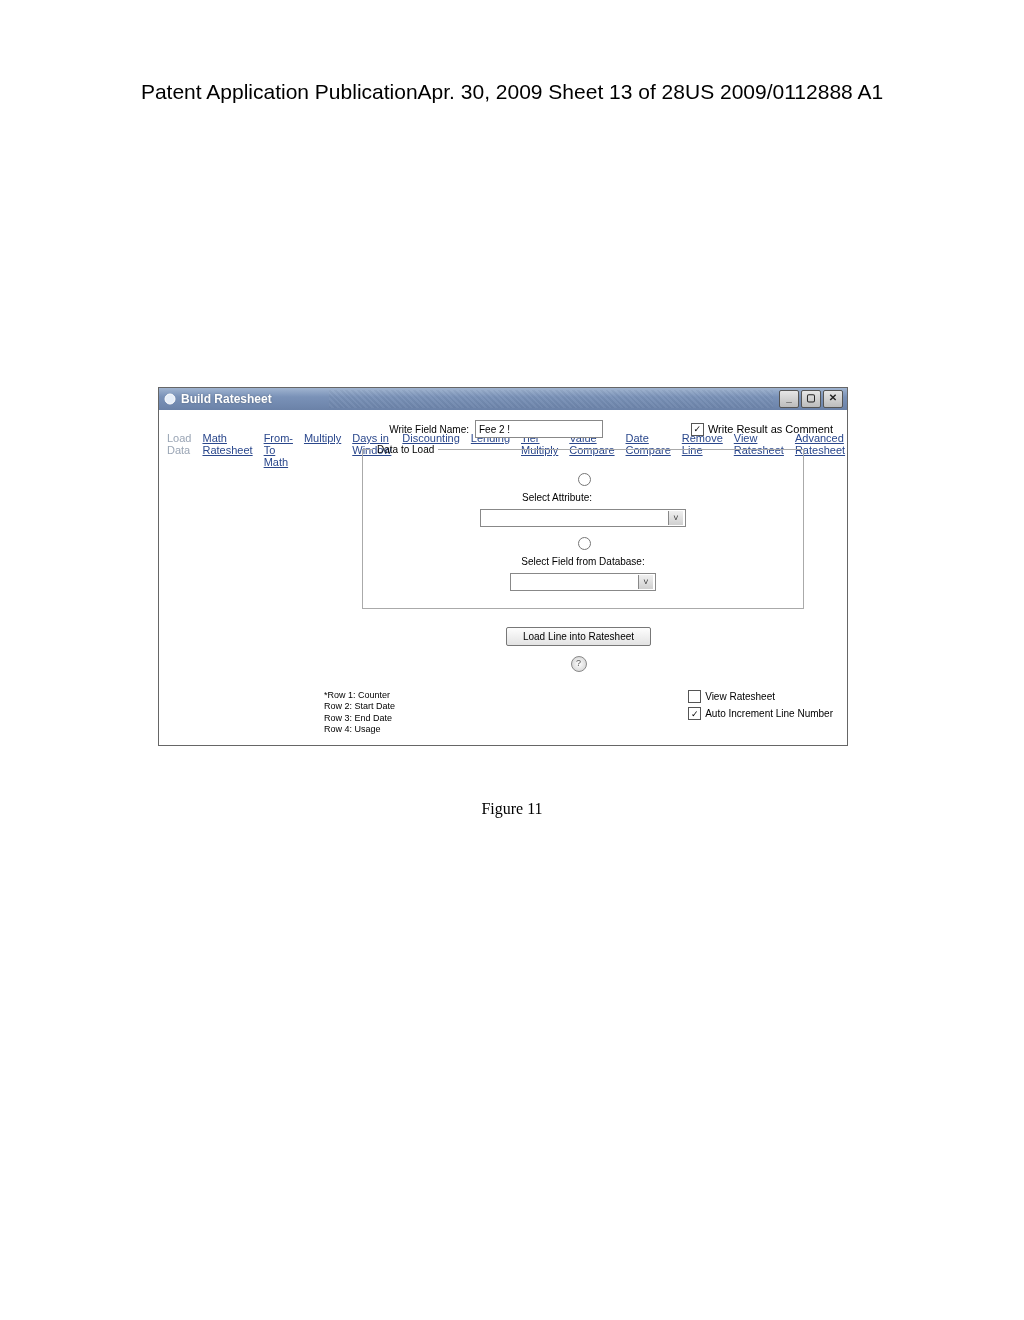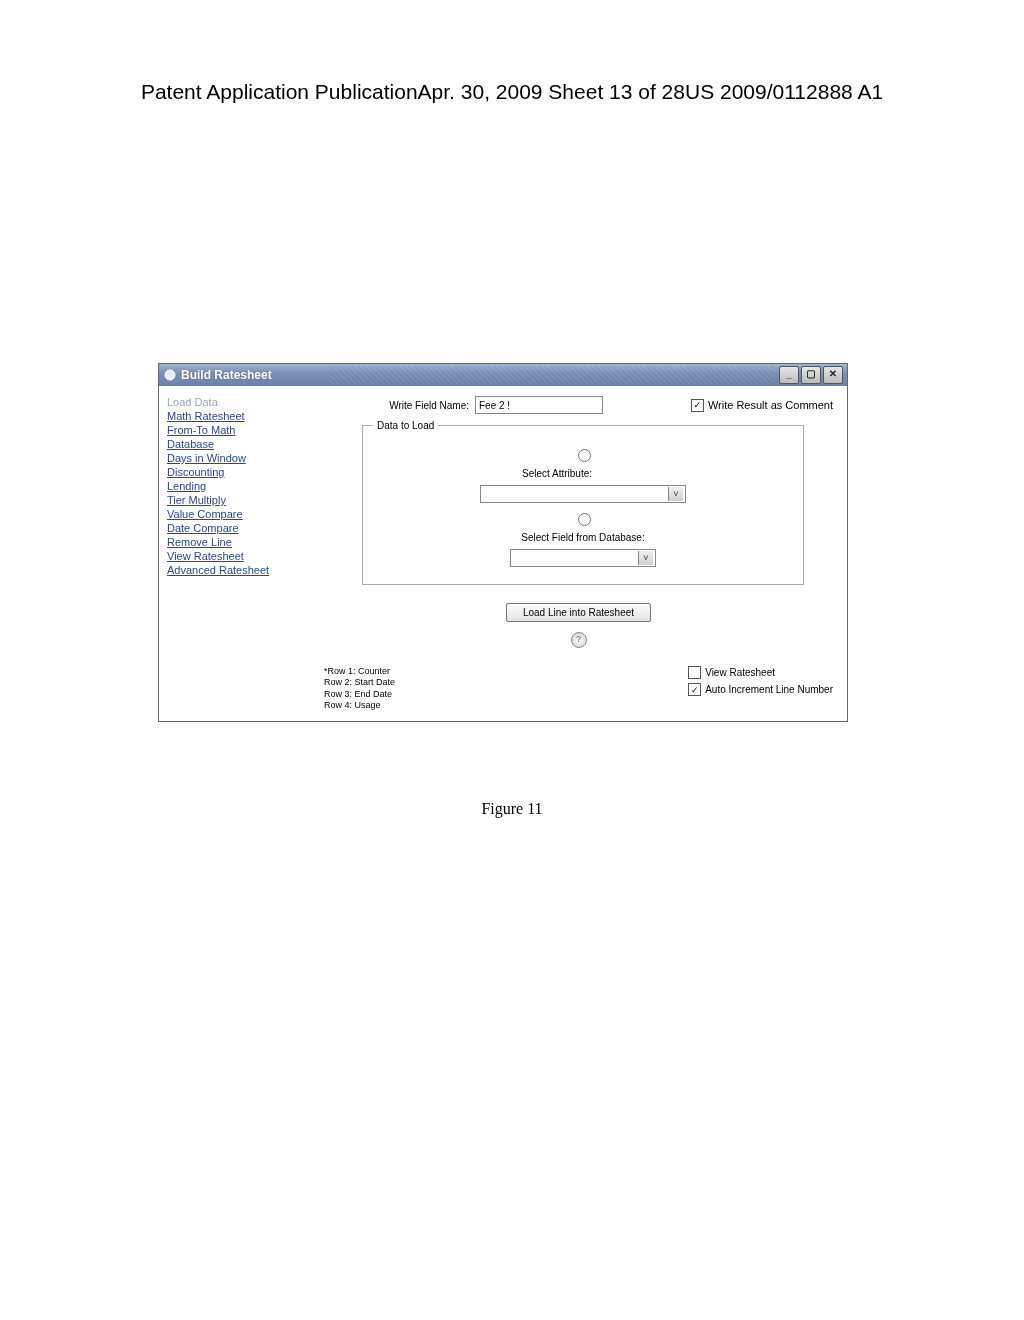--- a/index.html
+++ b/index.html
@@ -17,21 +17,21 @@
     position: absolute;
     top: 80px;
     left: 130px;
     right: 130px;
     font-size: 21px;
     display: flex;
     justify-content: center;
   }
   .window {
     position: absolute;
-    top: 363px;
+    top: 387px;
     left: 158px;
     width: 688px;
     border: 1px solid #666;
     background: #14b8a6;
   }
   .titlebar {
     height: 22px;
     background: linear-gradient(#a0b4d0, #7a92b8 40%, #6b82a8);
     display: flex;
     align-items: center;
@@ -74,24 +74,24 @@
     text-align: center;
     color: #222;
     cursor: pointer;
   }
   .content {
     display: flex;
     background: #fff;
   }
   .sidebar {
     width: 145px;
-    padding: 10px 8px;
-    display: flex;
-    flex-direction: column;
-    gap: 2px;
+    padding: 22px 8px;
+    display: flex;
+    flex-direction: row;
+    gap: 11px;
   }
   .sidebar a {
     color: #2a478c;
     text-decoration: underline;
     font-size: 11px;
     cursor: pointer;
   }
   .sidebar a.current {
     color: #9aa5b5;
     text-decoration: none;
@@ -260,21 +260,21 @@
       <div class="win-btn">_</div>
       <div class="win-btn">▢</div>
       <div class="win-btn">✕</div>
     </div>
   </div>
   <div class="content">
     <div class="sidebar">
       <a class="current">Load Data</a>
       <a>Math Ratesheet</a>
       <a>From-To Math</a>
-      <a>Database</a>
+      <a>Multiply</a>
       <a>Days in Window</a>
       <a>Discounting</a>
       <a>Lending</a>
       <a>Tier Multiply</a>
       <a>Value Compare</a>
       <a>Date Compare</a>
       <a>Remove Line</a>
       <a>View Ratesheet</a>
       <a>Advanced Ratesheet</a>
     </div>

